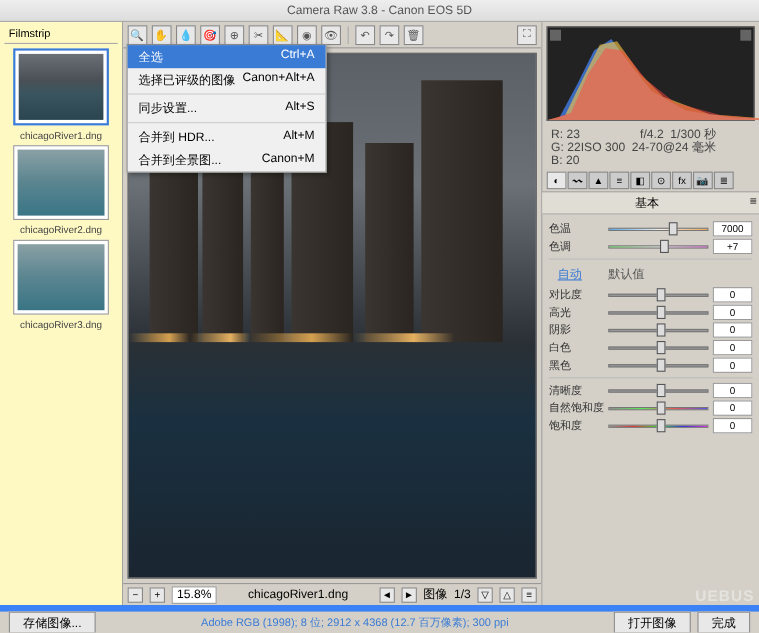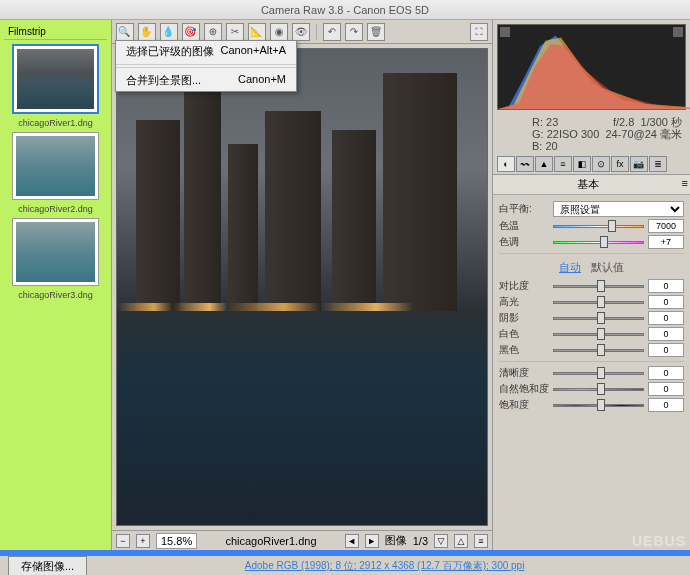--- a/index.html
+++ b/index.html
@@ -1,19 +1,19 @@
 <!DOCTYPE html>
 <html><head>
 <meta charset="utf-8">
 <style>
 *{margin:0;padding:0;box-sizing:border-box;font-family:"Microsoft YaHei",Arial,sans-serif;font-size:11px}
 body{background:#d4d0c8;width:690px;height:575px;overflow:hidden;position:relative}
 .titlebar{background:linear-gradient(#eee,#ddd);height:20px;line-height:20px;text-align:center;color:#555;border-bottom:1px solid #aaa}
 .main{display:flex;height:530px}
-.filmstrip{width:112px;background:#bef264;border-right:1px solid #999;padding:4px}
+.filmstrip{width:112px;background:#fef9c3;border-right:1px solid #999;padding:4px}
 .fs-header{font-size:10px;padding:2px 4px;border-bottom:1px solid #aaa;margin-bottom:4px}
 .thumb{background:#fff;border:1px solid #999;padding:3px;margin:4px 8px}
 .thumb.sel{border:2px solid #3a7bd5}
 .thumb-img{width:100%;height:60px;background:#4a5055}
 .thumb-img.g1{background:linear-gradient(#6a7075 0%,#4a5055 40%,#3a5560 60%,#2a4550 100%)}
 .thumb-img.g2{background:linear-gradient(#8aa0a5,#5a8590 50%,#3a7585 100%)}
 .thumb-label{font-size:9px;text-align:center;margin-top:2px;color:#444}
 .preview{flex:1;background:#d4d0c8;position:relative;display:flex;flex-direction:column}
 .toolbar{height:24px;background:#d4d0c8;border-bottom:1px solid #999;display:flex;align-items:center;padding:0 4px;gap:4px}
 .tb-btn{width:18px;height:18px;border:1px solid #888;background:#e8e8e8;display:flex;align-items:center;justify-content:center;font-size:10px;color:#555}
@@ -33,44 +33,44 @@
 .b6{left:72%;width:20%;height:50%}
 .lights{position:absolute;bottom:45%;left:0;right:0;height:8px;background:linear-gradient(90deg,transparent,#d4a050 10%,transparent 15%,#e4b060 25%,transparent 30%,#d4a050 45%,transparent 55%,#e4b060 70%,transparent 80%)}
 .bottom-bar{height:20px;background:#d4d0c8;border-top:1px solid #999;display:flex;align-items:center;padding:0 4px;font-size:10px;gap:6px}
 .zoom-box{border:1px solid #999;padding:1px 4px;background:#fff}
 .nav-btn{width:14px;height:14px;border:1px solid #888;background:#e8e8e8;text-align:center;line-height:12px;font-size:9px}
 .panel{width:198px;background:#d4d0c8;border-left:1px solid #999;display:flex;flex-direction:column}
 .histo{height:86px;background:#222;margin:4px;border:1px solid #666;position:relative}
 .histo-curve{position:absolute;bottom:0;left:0;right:0;height:100%}
 .hcl{position:absolute;top:2px;left:2px;width:10px;height:10px;background:#fff;opacity:.3}
 .hcr{position:absolute;top:2px;right:2px;width:10px;height:10px;background:#fff;opacity:.3}
-.exif{display:flex;justify-content:flex-end;padding:2px 8px;font-size:9px;color:#444}
+.exif{display:flex;justify-content:flex-start;padding:2px 8px;font-size:9px;color:#444}
 .exif-l div{line-height:12px}
 .tabs{display:flex;padding:2px 4px;gap:1px;border-bottom:1px solid #999}
 .tab{width:18px;height:16px;border:1px solid #888;background:#ccc;font-size:9px;text-align:center;line-height:14px}
 .tab.act{background:#e8e8e8}
 .section-title{text-align:center;padding:2px;font-size:11px;border-bottom:1px solid #aaa;background:#e0ddd5}
 .controls{padding:4px 6px;overflow-y:auto;flex:1}
 .ctrl-row{display:flex;align-items:center;margin:2px 0;gap:4px}
 .ctrl-label{width:50px;font-size:10px;color:#333}
 .ctrl-select{flex:1;border:1px solid #999;background:#fff;height:16px;font-size:10px;padding:0 2px}
 .ctrl-val{width:36px;border:1px solid #999;background:#fff;height:14px;font-size:9px;text-align:center}
 .slider{flex:1;height:14px;position:relative;display:flex;align-items:center}
 .slider-track{height:3px;background:#999;width:100%;border:1px solid #777}
 .slider-track.temp{background:linear-gradient(90deg,#4af,#fff,#fa4)}
 .slider-track.tint{background:linear-gradient(90deg,#4f4,#fff,#f4f)}
 .slider-track.vib{background:linear-gradient(90deg,#888,#4f4,#f44,#44f)}
 .slider-track.sat{background:linear-gradient(90deg,#888,#f00,#0f0,#00f,#f0f)}
 .slider-thumb{position:absolute;width:8px;height:12px;background:#ddd;border:1px solid #555;top:1px}
-.links{display:flex;gap:10px;padding:2px 8px;font-size:10px;justify-content:center;color:#555}
+.links{display:flex;gap:24px;padding:2px 8px;font-size:10px;justify-content:flex-start;color:#555}
 .links .a{text-decoration:underline;color:#3a7bd5}
 .sep-h{height:1px;background:#bbb;margin:4px 0}
 .footer{height:26px;display:flex;align-items:center;padding:4px 8px;border-top:6px solid #3b82f6}
 .btn{border:1px solid #888;background:#e8e8e8;padding:2px 12px;font-size:11px;height:20px}
-.footer-link{flex:1;text-align:center;font-size:10px;color:#3a7bd5;text-decoration:underline}
+.footer-link{flex:1;text-align:center;font-size:10px;color:#3a7bd5;}
 .footer-r{display:flex;gap:6px}
 .watermark{position:absolute;right:4px;bottom:26px;font-size:14px;color:rgba(255,255,255,.4);font-weight:bold;letter-spacing:1px}
 </style>
 </head>
 <body>
 
 <div class="titlebar">Camera Raw 3.8  -  Canon EOS 5D</div>
 
 <div class="main">
   <div class="filmstrip">
@@ -143,42 +143,38 @@
         <path d="M0,80 L20,74 L35,40 L50,18 L65,20 L85,45 L110,65 L150,76 L190,79 L190,80 Z" fill="#f44" opacity=".5"></path>
       </svg>
     </div>
     <div class="exif">
       <div class="exif-l">
         <div>R: <span>23</span></div>
         <div>G: <span>22</span></div>
         <div>B: <span>20</span></div>
       </div>
       <div class="exif-l" style="text-align:right">
-        <div><span>f/2.8</span>&nbsp;&nbsp;<span>1/300 秒</span></div>
+        <div><span>f/4.2</span>&nbsp;&nbsp;<span>1/300 秒</span></div>
         <div><span>ISO 300</span>&nbsp;&nbsp;<span>24-70@24 毫米</span></div>
       </div>
     </div>
     <div class="tabs">
       <div class="tab act">◐</div>
       <div class="tab">〰</div>
       <div class="tab">▲</div>
       <div class="tab">≡</div>
       <div class="tab">◧</div>
       <div class="tab">⊙</div>
       <div class="tab">fx</div>
       <div class="tab">📷</div>
       <div class="tab">≣</div>
     </div>
     <div class="section-title"><span>基本</span> <span style="float:right">≡</span></div>
     <div class="controls">
       <div class="ctrl-row">
-        <span class="ctrl-label">白平衡:</span>
-        <select class="ctrl-select"><option>原照设置</option></select>
-      </div>
-      <div class="ctrl-row">
         <span class="ctrl-label">色温</span>
         <div class="slider">
             <div class="slider-track temp"></div>
             <div class="slider-thumb" style="left:60%"></div>
           </div>
         <input class="ctrl-val" value="7000" style="">
       </div>
       <div class="ctrl-row">
         <span class="ctrl-label">色调</span>
         <div class="slider">
@@ -257,28 +253,44 @@
           </div>
         <input class="ctrl-val" value="0" style="">
       </div>
     </div>
   </div>
 </div>
 
 <div class="footer">
   <button class="btn">存储图像...</button>
   <div class="footer-link">Adobe RGB (1998); 8 位; 2912 x 4368 (12.7 百万像素); 300 ppi</div>
+  <div class="footer-r">
+    <button class="btn">打开图像</button>
+    <button class="btn">完成</button>
+  </div>
 </div>
 
 <div class="menu">
+  <div class="menu-item hl">
+      <span>全选</span>
+      <span>Ctrl+A</span>
+    </div>
   <div class="menu-item">
       <span>选择已评级的图像</span>
       <span>Canon+Alt+A</span>
     </div>
   <div class="menu-sep"></div>
+  <div class="menu-item">
+      <span>同步设置...</span>
+      <span>Alt+S</span>
+    </div>
   <div class="menu-sep"></div>
+  <div class="menu-item">
+      <span>合并到 HDR...</span>
+      <span>Alt+M</span>
+    </div>
   <div class="menu-item">
       <span>合并到全景图...</span>
       <span>Canon+M</span>
     </div>
 </div>
 
 <div class="watermark">UEBUS</div>
 
 </body></html>

